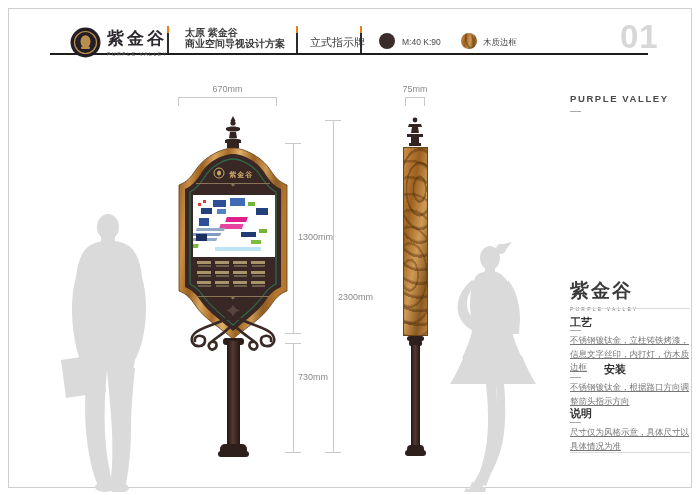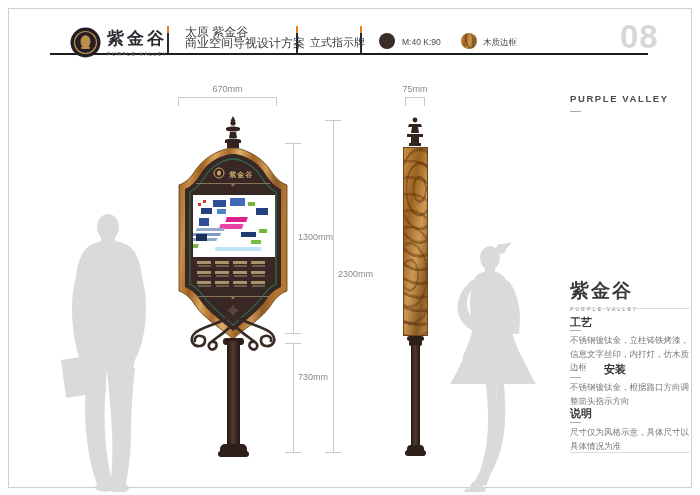--- a/index.html
+++ b/index.html
@@ -6,21 +6,21 @@
   body{width:700px;height:495px;position:relative;overflow:hidden;
        font-family:"Liberation Sans","DejaVu Sans",sans-serif;color:#333;}
   .abs{position:absolute;}
   .page-border{left:8px;top:8px;width:682px;height:478px;border:1px solid #cfcfcf;}
   
   .hline{left:50px;top:53px;width:598px;height:2px;background:#1d1d1d;}
   .vdiv{width:2px;top:26px;height:27px;background:#2a2a2a;}
   .vdiv::before{content:"";position:absolute;left:0;top:0;width:2px;height:7px;background:#f07c1a;}
   .brand-cn{font-size:17px;font-weight:bold;letter-spacing:3px;color:#2e2930;}
   .brand-en{font-size:5px;letter-spacing:1.6px;color:#6a6a6a;display:block;margin-top:1px;}
-  .proj{font-size:12px;font-weight:normal;color:#3a3a3a;line-height:11px;}
+  .proj{font-size:10px;font-weight:bold;color:#3a3a3a;line-height:11px;}
   .sheet-title{font-size:11px;font-weight:normal;color:#3a3a3a;}
   .legend-label{font-size:8.5px;color:#4a4a4a;}
   .swatch{width:16px;height:16px;border-radius:50%;}
   .page-num{font-size:33px;font-weight:bold;color:#d7d7d7;letter-spacing:1px;}
   
   .dim{background:#c9c9c9;}
   .dim-label{font-size:9px;color:#8a8a8a;white-space:nowrap;}
   
   .wood{background-color:#b5762f;
     background-image:
@@ -38,21 +38,21 @@
   .dir-entry .l1{height:2.5px;background:#a8936a;}
   .dir-entry .l2{height:1.5px;background:#6b5f4c;margin:1.5px auto 0;width:13px;}
   .dir-row{display:flex;margin-bottom:4.5px;}
   
   .sp-top{font-size:9.5px;font-weight:bold;letter-spacing:1.6px;color:#4a4a4a;}
   .dash{width:11px;height:1px;background:#a9a9a9;}
   .sp-brand-cn{font-size:19px;font-weight:bold;letter-spacing:2px;color:#3a3a3a;}
   .sp-brand-en{display:block;font-size:5px;letter-spacing:2.2px;color:#777;margin-top:2px;}
   .hr{height:1px;background:#ddd;}
   .sec-h{font-size:11px;font-weight:bold;color:#333;}
-  .sec-b{font-size:8.5px;color:#777;line-height:1.6;width:124px;}
+  .sec-b{font-size:8.5px;color:#777;line-height:1.6;width:124px;text-decoration:underline;}
   .sil{fill:#dadada;}
 </style>
 </head>
 <body>
 
 <div class="abs page-border"></div>
 
 <div class="abs hline"></div>
 
 <div class="abs" style="left:70px;top:27px;width:31px;height:31px;">
@@ -77,41 +77,41 @@
 <div class="abs vdiv" style="left:296px;"></div>
 <div class="abs sheet-title" style="left:310px;top:35px;">立式指示牌</div>
 
 <div class="abs vdiv" style="left:360px;"></div>
 
 <div class="abs swatch" style="left: 379px; top: 33px; background: rgb(58, 45, 41);"></div>
 <div class="abs legend-label" style="left:402px;top:37px;">M:40 K:90</div>
 <div class="abs swatch wood" style="left:461px;top:33px;"></div>
 <div class="abs legend-label" style="left:483px;top:37px;font-family:Liberation Mono, monospace;">木质边框</div>
 
-<div class="abs page-num" style="left:620px;top:18px;">08</div>
+<div class="abs page-num" style="left:620px;top:18px;">01</div>
 
 <div class="abs dim-label" style="left:178px;top:84px;width:99px;text-align:center;">670mm</div>
 <div class="abs dim" style="left:178px;top:97px;width:99px;height:1px;"></div>
 <div class="abs dim" style="left:178px;top:97px;width:1px;height:9px;"></div>
 <div class="abs dim" style="left:276px;top:97px;width:1px;height:9px;"></div>
 
 <div class="abs dim-label" style="left:395px;top:84px;width:40px;text-align:center;">75mm</div>
 <div class="abs dim" style="left:405px;top:97px;width:20px;height:1px;"></div>
 <div class="abs dim" style="left:405px;top:97px;width:1px;height:9px;"></div>
 <div class="abs dim" style="left:424px;top:97px;width:1px;height:9px;"></div>
 
 <div class="abs dim" style="left:293px;top:143px;width:1px;height:190px;"></div>
 <div class="abs dim" style="left:285px;top:143px;width:16px;height:1px;"></div>
 <div class="abs dim" style="left:285px;top:333px;width:16px;height:1px;"></div>
 <div class="abs dim-label" style="left:298px;top:232px;">1300mm</div>
 
 <div class="abs dim" style="left:333px;top:120px;width:1px;height:332px;"></div>
 <div class="abs dim" style="left:325px;top:120px;width:16px;height:1px;"></div>
 <div class="abs dim" style="left:325px;top:452px;width:16px;height:1px;"></div>
-<div class="abs dim-label" style="left:338px;top:269px;">2300mm</div>
+<div class="abs dim-label" style="left:338px;top:292px;">2300mm</div>
 
 <div class="abs dim" style="left:293px;top:343px;width:1px;height:109px;"></div>
 <div class="abs dim" style="left:285px;top:343px;width:16px;height:1px;"></div>
 <div class="abs dim" style="left:285px;top:452px;width:16px;height:1px;"></div>
 <div class="abs dim-label" style="left:298px;top:372px;">730mm</div>
 
 <div class="abs" style="left:45px;top:212px;">
 <svg width="120" height="280" viewBox="0 0 120 280">
   <g class="sil">
     <ellipse cx="63" cy="15" rx="11" ry="13"></ellipse>

